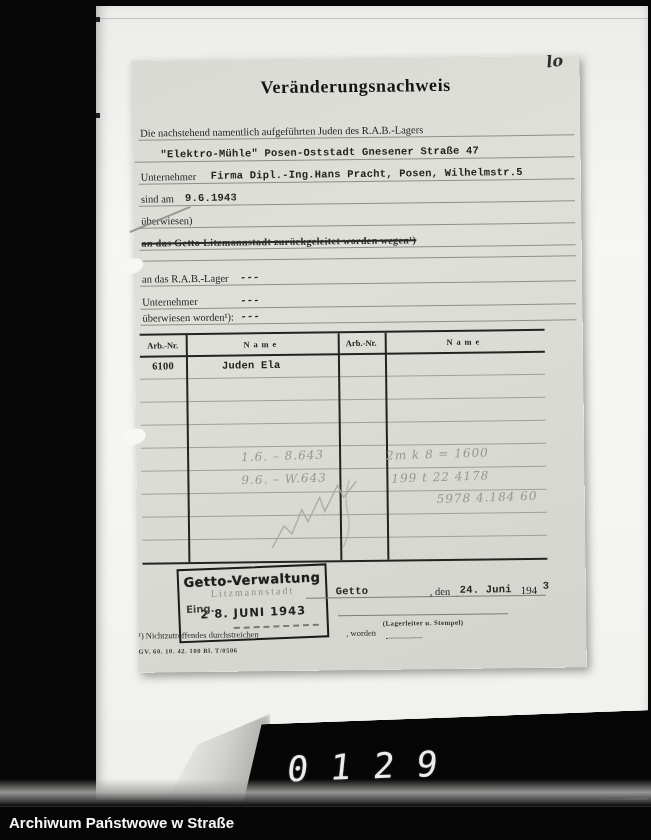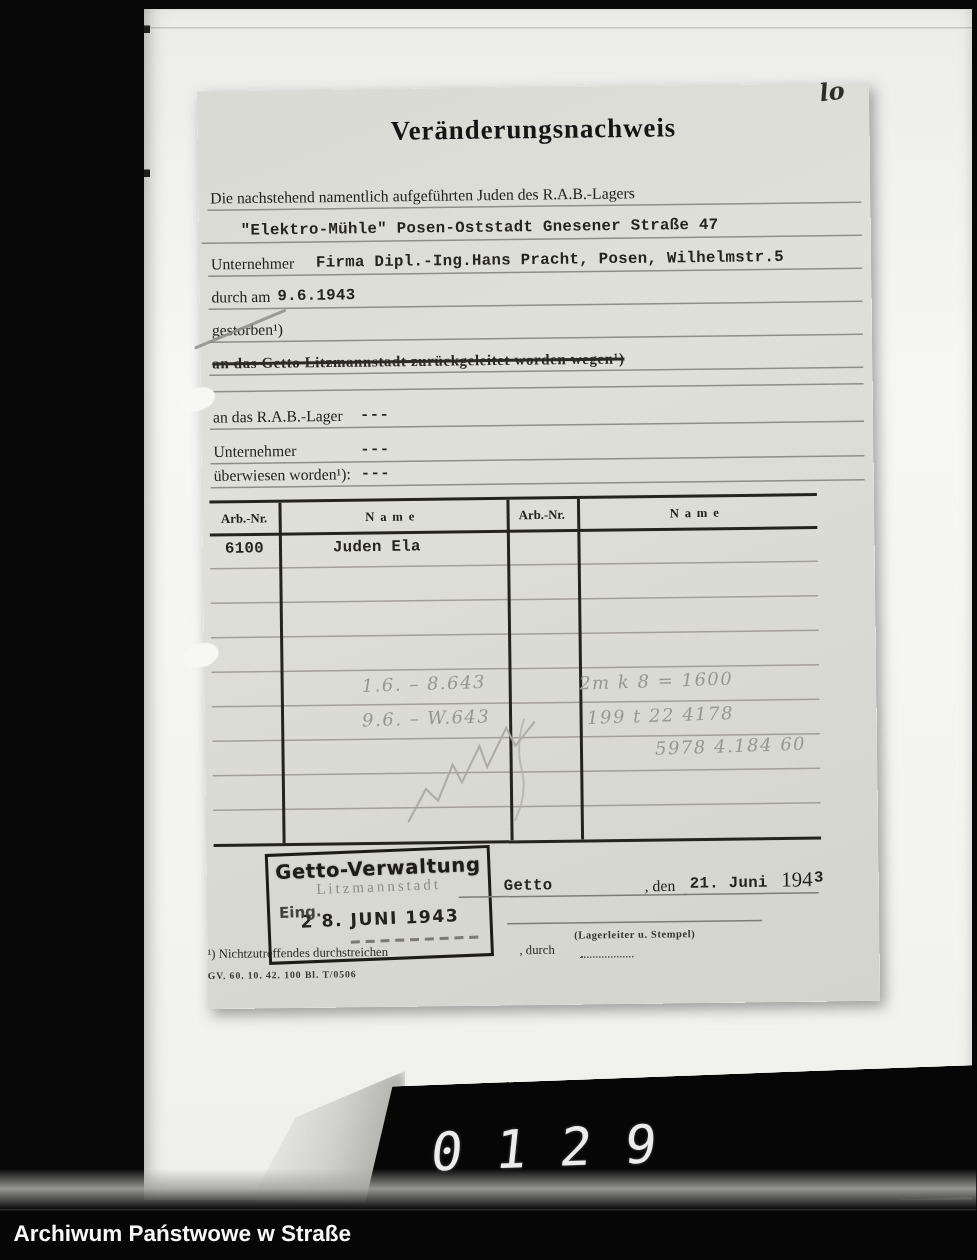--- a/index.html
+++ b/index.html
@@ -35,21 +35,21 @@
   .strike{text-decoration:line-through;text-decoration-thickness:2px;color:#2c2a26;font-weight:bold;letter-spacing:.4px;font-size:10px;}
   .pencil-slash{position:absolute;width:66px;height:2.4px;background:#8e8e88;border-radius:2px;transform:rotate(-22deg);opacity:.85;}
   
   .wtable{position:absolute;left:5px;top:273px;width:405px;height:227px;border-top:2px solid #24231f;}
   .thead{position:absolute;left:0;top:0;width:100%;height:20px;border-bottom:2px solid #24231f;font-size:8.5px;font-weight:bold;color:#22211e;}
   .thc{position:absolute;top:5px;text-align:center;}
   .name-spaced{letter-spacing:.45em;}
   .trow{position:absolute;left:0;width:100%;height:23px;border-bottom:1px solid #a29f97;}
   .trow.heavy{border-bottom:2px solid #24231f;}
   .vline{position:absolute;top:0;bottom:0;width:2px;background:#24231f;}
-  .cell-nr{position:absolute;left:0;top:5px;width:46px;text-align:center;}
+  .cell-nr{position:absolute;left:0;top:5px;width:46px;text-align:center;font-family:Liberation Serif, serif;}
   .cell-name{position:absolute;left:82px;top:5px;}
   
   .pencil{font-family:"DejaVu Serif",serif;font-style:italic;color:#98978f;font-size:12px;letter-spacing:1px;position:absolute;white-space:nowrap;transform:rotate(-1.2deg);}
   .pencil-layer{position:absolute;left:5px;top:273px;width:405px;height:227px;pointer-events:none;}
   
   .stamp{
     position:absolute;left:40px;top:507px;width:146px;height:70px;
     border:2.5px solid #1d1c19;transform:rotate(-1.6deg);
     text-align:center;color:#1d1c19;
   }
@@ -121,26 +121,26 @@
   <div class="frow" style="left:2px;top:84px;width:440px;">
     <span class="typed typedv" style="left:26px;">"Elektro-Mühle"  Posen-Oststadt   Gnesener Straße 47</span>
   </div>
 
   <div class="frow" style="left:6px;top:106px;width:436px;">
     <span class="lbl" style="left:2px;">Unternehmer</span>
     <span class="typed typedv" style="left:72px;">Firma Dipl.-Ing.Hans Pracht, Posen, Wilhelmstr.5</span>
   </div>
 
   <div class="frow" style="left:6px;top:128px;width:436px;">
-    <span class="lbl" style="left:2px;">durch am</span>
+    <span class="lbl" style="left:2px;">sind am</span>
     <span class="typed typedv" style="left:46px;margin-top:23px;">9.6.1943</span>
   </div>
 
   <div class="frow" style="left:6px;top:150px;width:436px;">
-    <span class="lbl" style="left:2px;">gestorben¹)</span>
+    <span class="lbl" style="left:2px;">überwiesen)</span>
   </div>
   <div class="pencil-slash" style="left:-6px;top:158px;"></div>
 
   <div class="frow" style="left:6px;top:172px;width:436px;">
     <span class="lbl strike" style="left:2px;">an das Getto Litzmannstadt zurückgeleitet worden wegen¹)</span>
   </div>
 
   <div class="frow" style="left:6px;top:186px;width:436px;height:14px;"></div>
 
   <div class="frow" style="left:6px;top:208px;width:436px;">
@@ -202,30 +202,30 @@
       <span class="stamp-date">2 8. JUNI 1943</span>
     </div>
     <div class="stamp-dash"></div>
   </div>
 
   <div style="position:absolute;left:0;top:523px;height:17px;width:448px;">
     <div style="position:absolute;left:168px;bottom:0;width:152px;height:1px;background:#7d7c76;"></div>
     <span class="typed" style="position:absolute;left:198px;bottom:1px;">Getto</span>
     <span style="position:absolute;left:292px;bottom:0;font-size:10.5px;">, den</span>
     <div style="position:absolute;left:318px;bottom:0;width:90px;height:1px;background:#7d7c76;"></div>
-    <span class="typed" style="position:absolute;left:322px;bottom:1px;">21. Juni</span>
-    <span style="position:absolute;left:383px;bottom:0;font-size:14px;">194</span>
+    <span class="typed" style="position:absolute;left:322px;bottom:1px;">24. Juni</span>
+    <span style="position:absolute;left:383px;bottom:0;font-size:11px;">194</span>
     <span class="typed" style="position:absolute;left:405px;bottom:4px;">3</span>
   </div>
 
   <div class="sigline" style="left:200px;top:557px;width:170px;"></div>
   <div class="sigcaption" style="left:200px;top:562px;width:170px;">(Lagerleiter u. Stempel)</div>
 
   <div class="foot" style="left:0px;top:570px;">¹) Nichtzutreffendes durchstreichen</div>
-  <div class="foot" style="left:208px;top:570px;">, durch</div>
+  <div class="foot" style="left:208px;top:570px;">, worden</div>
   <div style="position:absolute;left:248px;top:580px;width:36px;border-bottom:1px dotted #55544e;"></div>
 
   <div class="printcode" style="left:0px;top:587px;">GV. 60. 10. 42. 100 Bl. T/0506</div>
 
   <div class="hole" style="left:-14px;top:198px;width:24px;height:15px;transform:rotate(-18deg);"></div>
   <div class="hole" style="left:-14px;top:368px;width:24px;height:16px;transform:rotate(-14deg);"></div>
 </div>
 
 <div class="wedge"></div>
 

